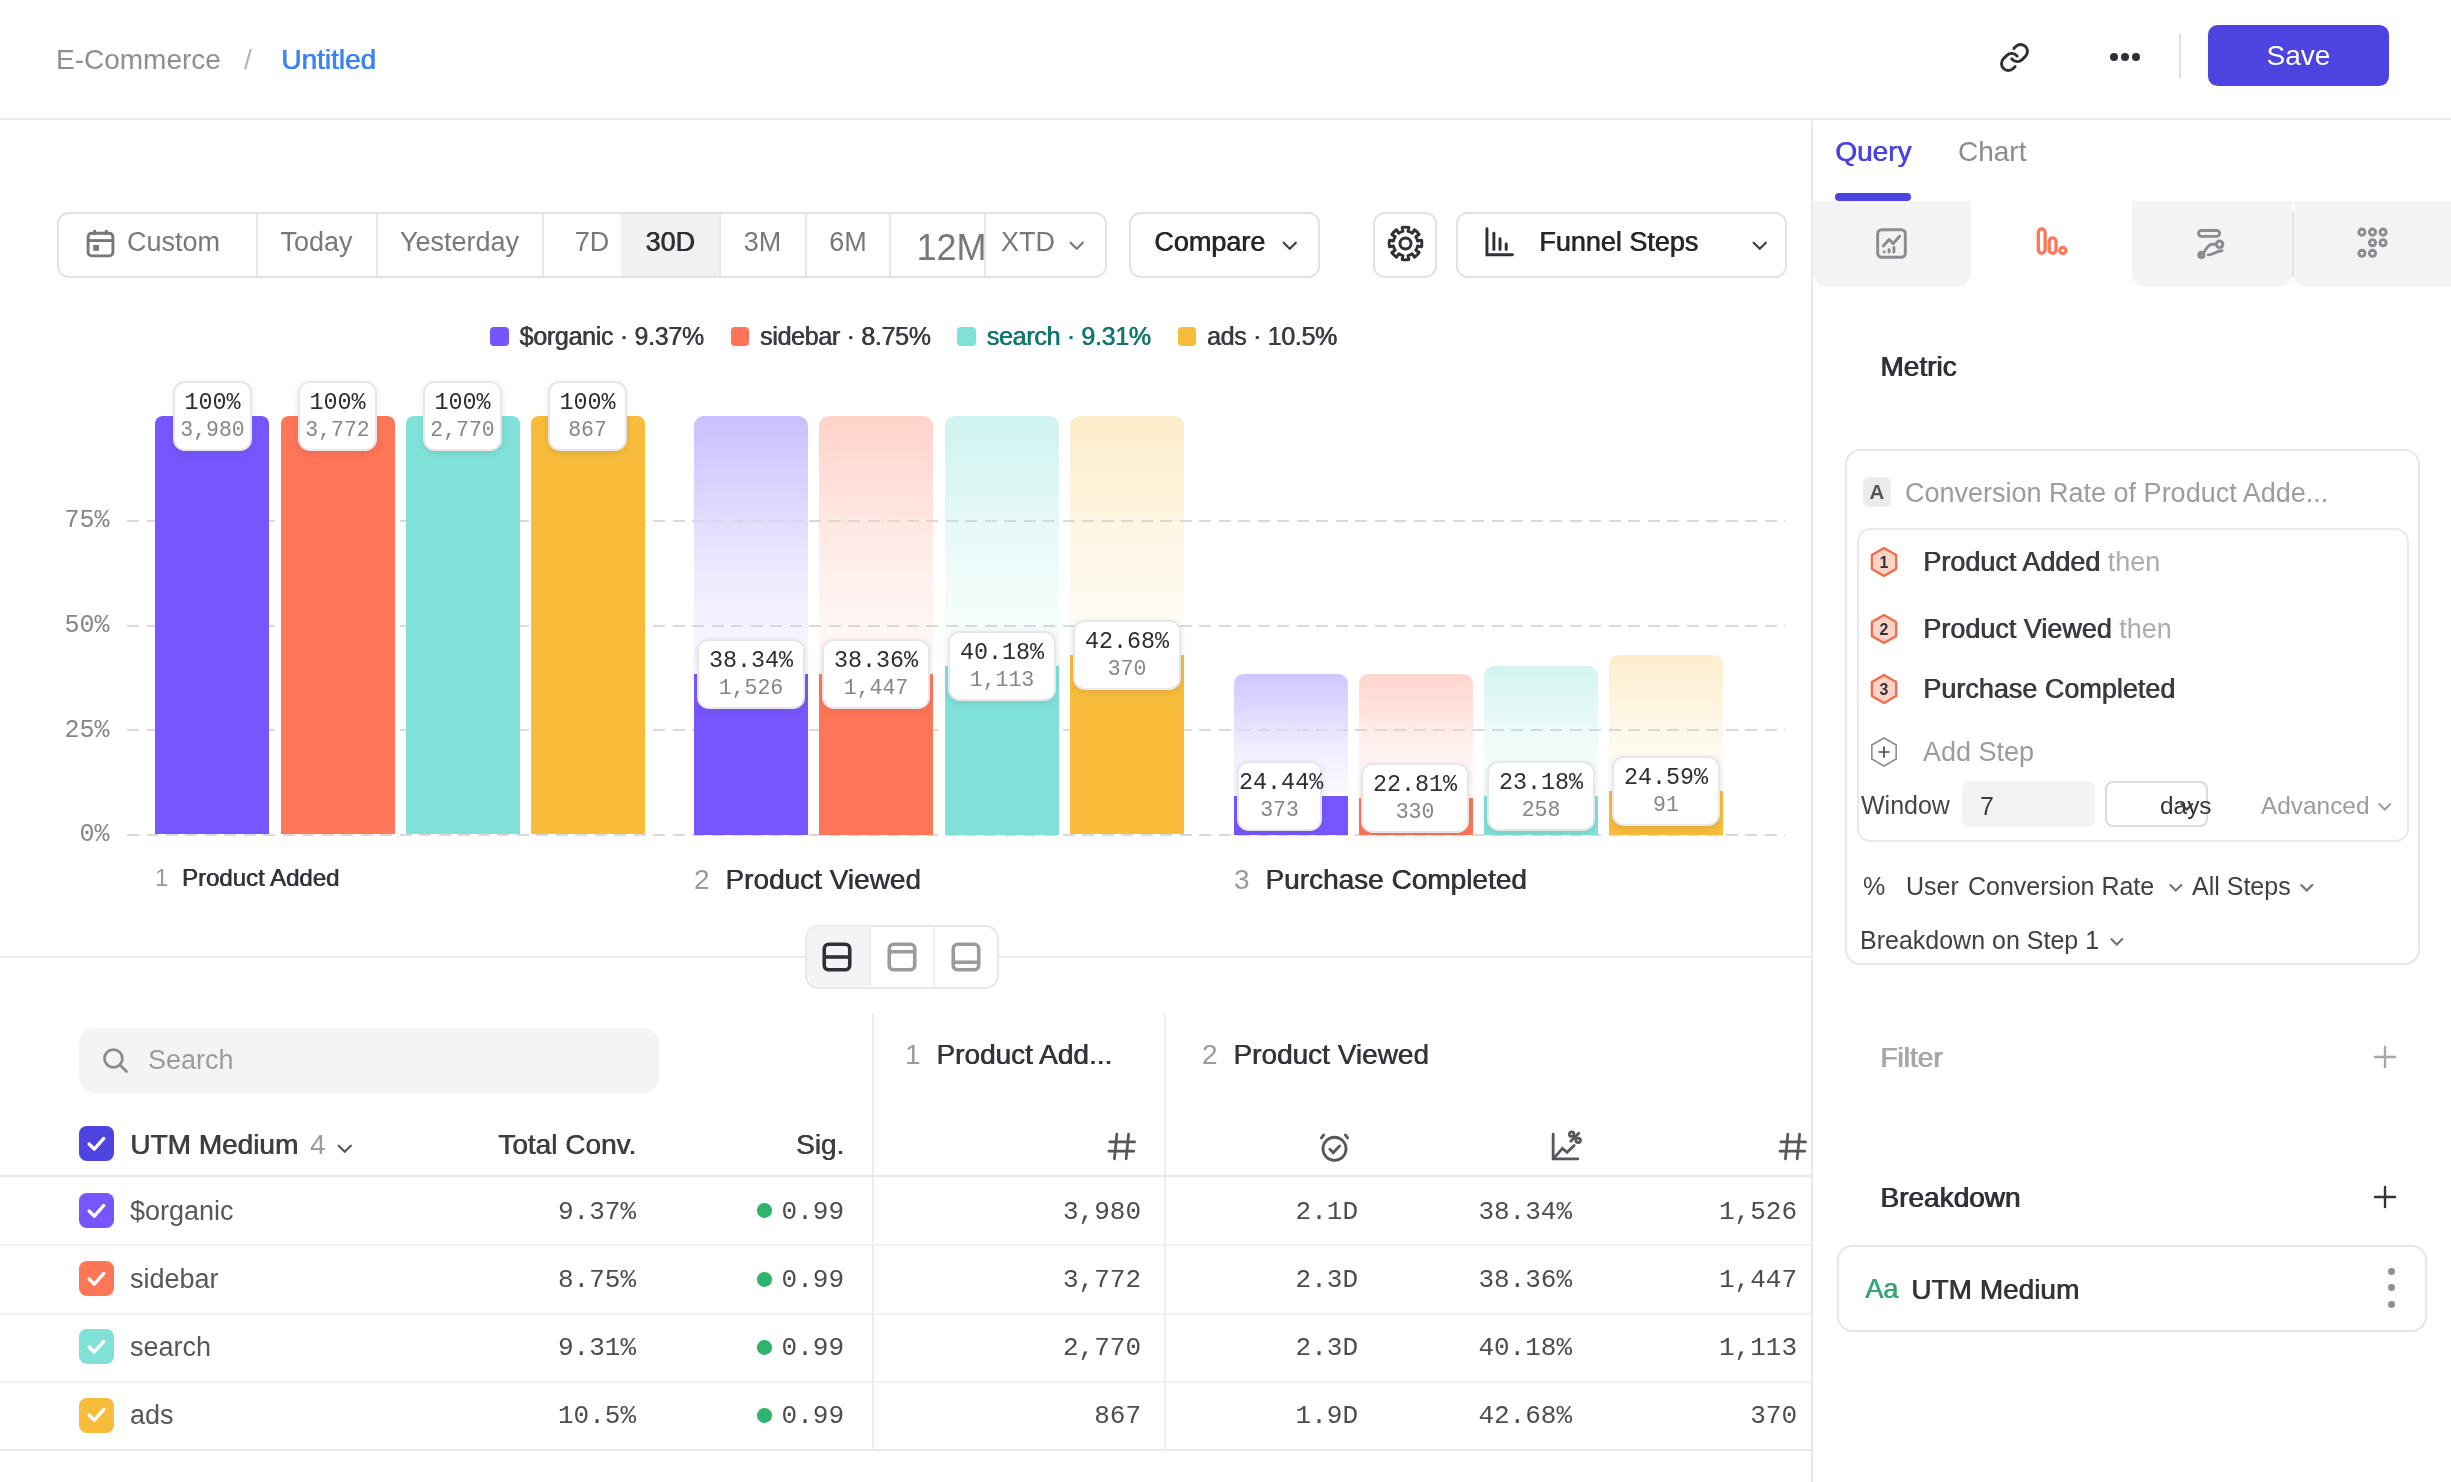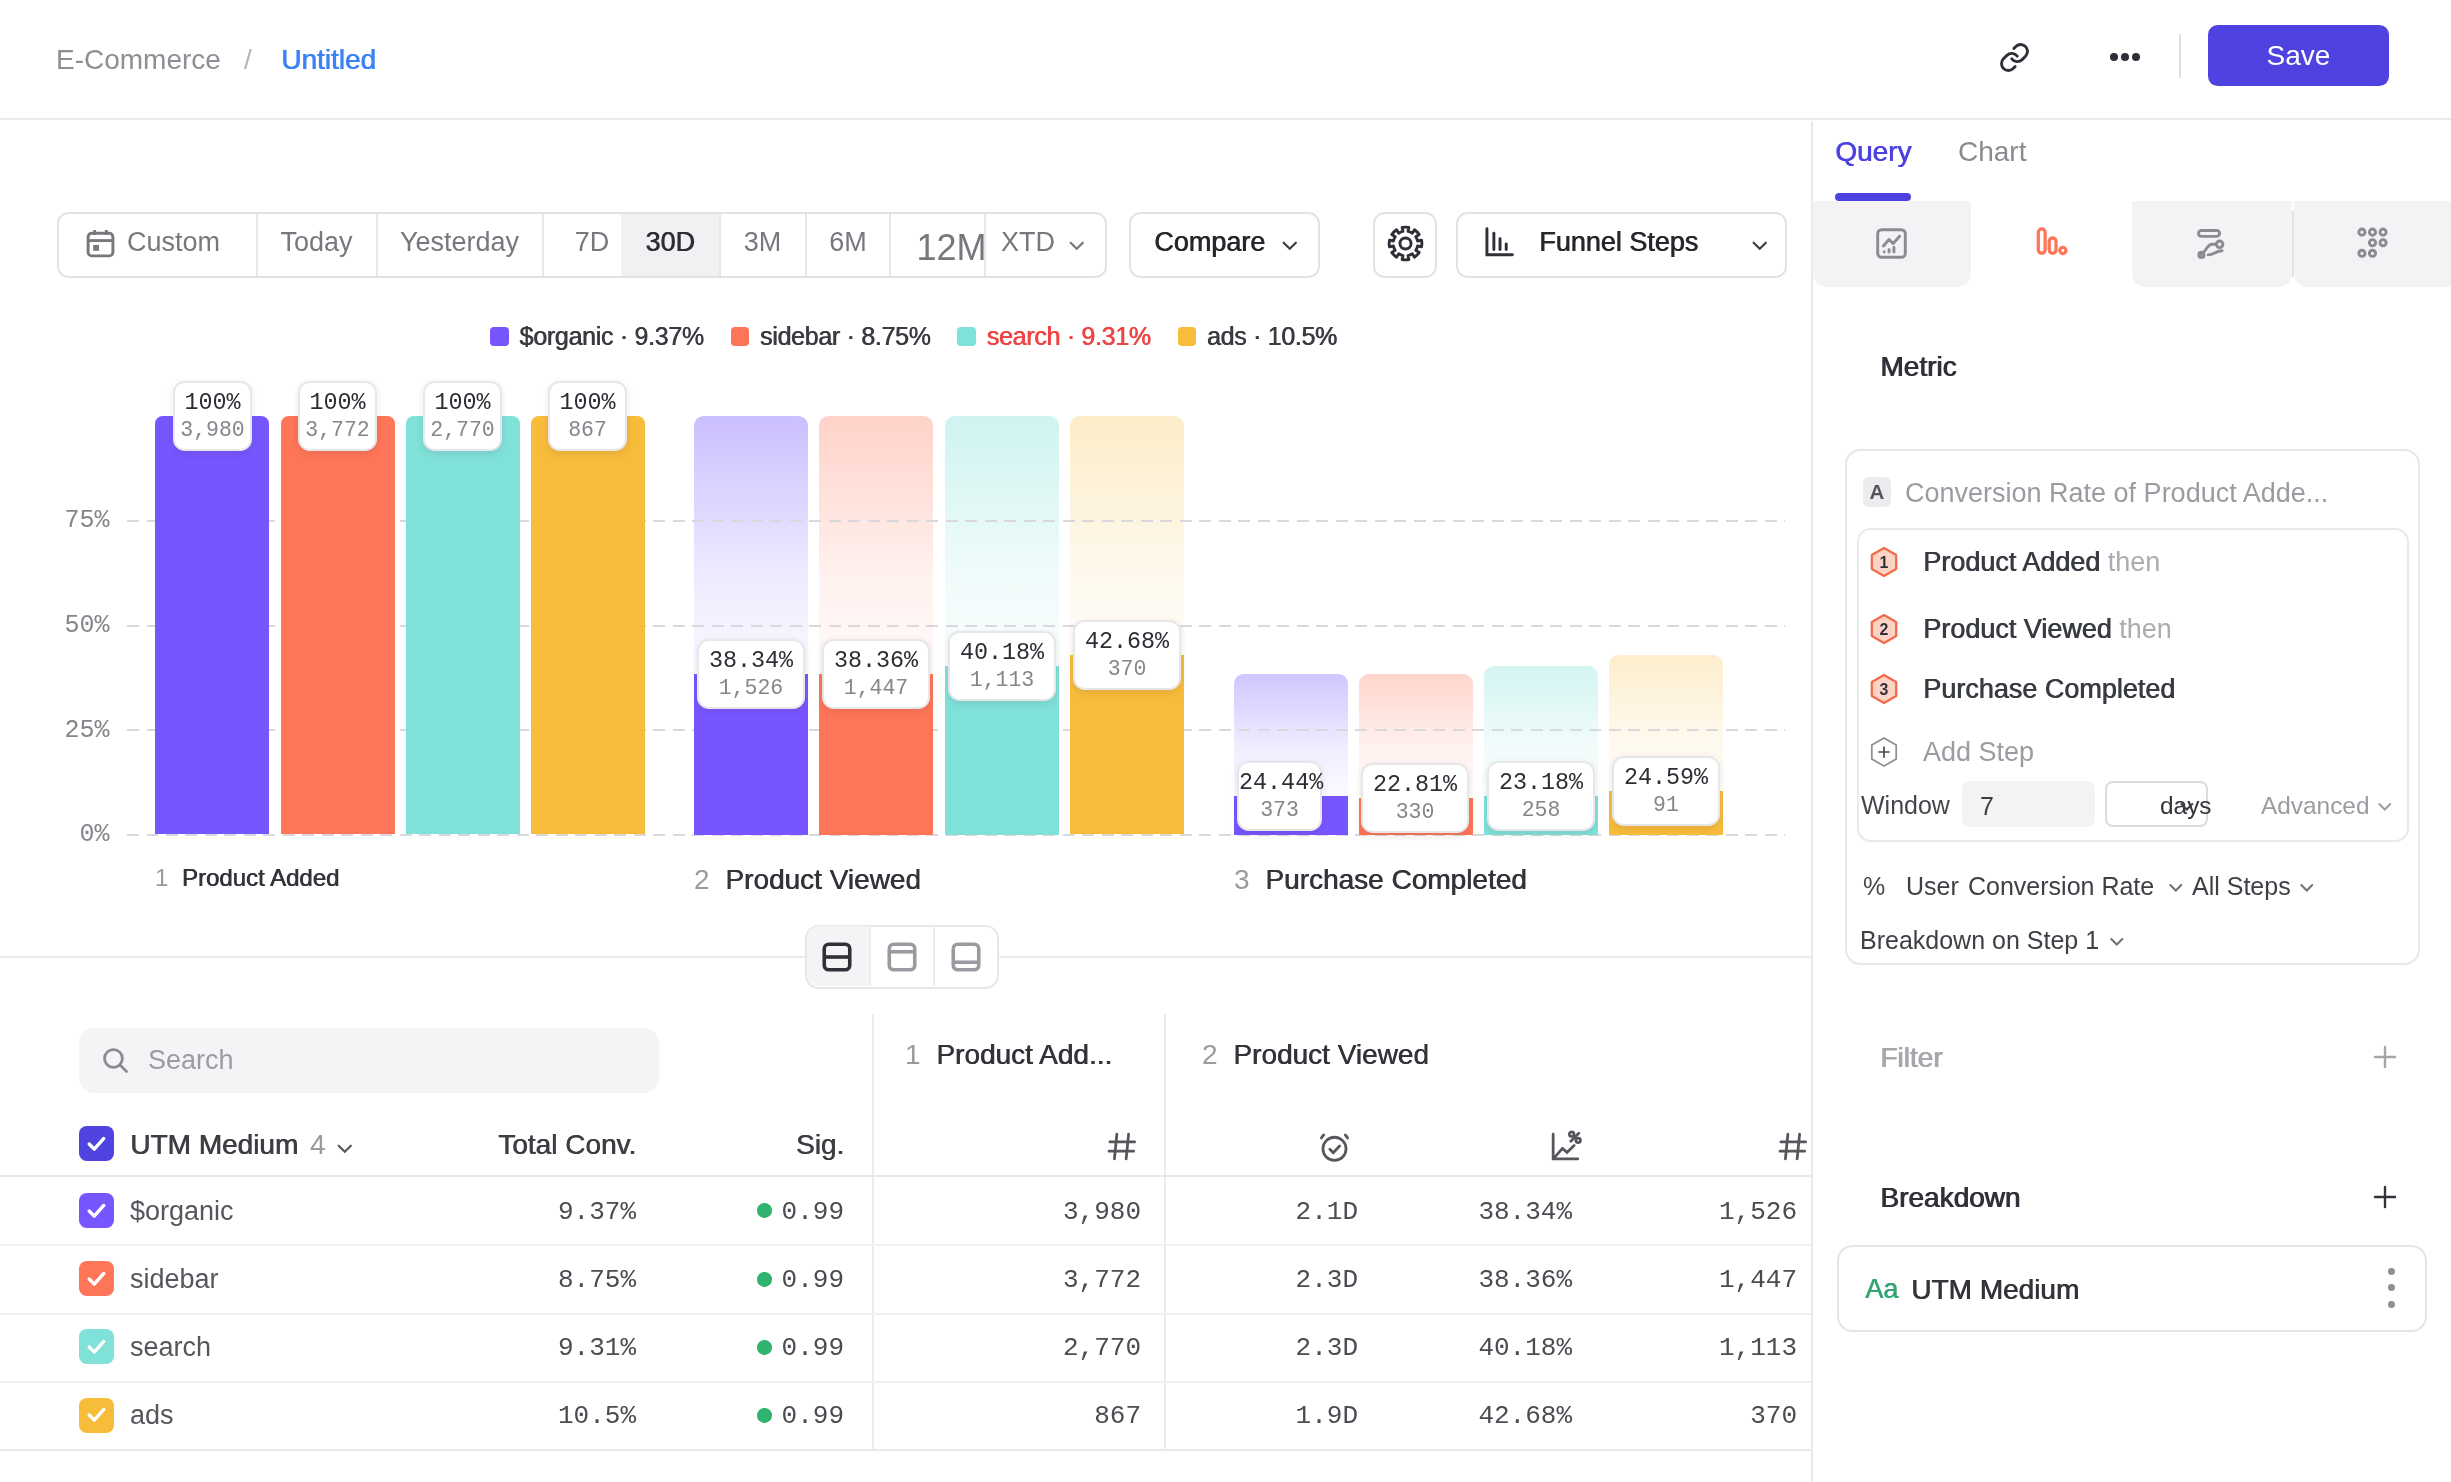--- a/index.html
+++ b/index.html
@@ -83,21 +83,21 @@
   <path d="M17 16.5 v-3.5"></path>
 </svg>
 <div class="a sb" style="left:1539px;top:227px;font-size:27px;color:#26262c;">Funnel Steps</div>
 <svg class="a" viewBox="0 0 16 16" style="left:1750px;top:236px;width:19.5px;height:19.5px;" fill="none" stroke="#3c3c42" stroke-width="1.8" stroke-linecap="round">
       <path d="M3 5.5 L8 10.5 L13 5.5"></path>
     </svg>
 
 <div class="a" style="left:0;top:322px;width:1811px;display:flex;justify-content:center;gap:27px;align-items:center;margin-left:8px;">
   <span style="display:flex;align-items:center;gap:10.7px;font-size:25px;letter-spacing:-0.3px;color:#3a3a41;text-shadow:0.7px 0 0 currentColor;"><span style="width:18.5px;height:18.5px;border-radius:3.9px;background:#7856FF;display:inline-block;"></span>$organic&nbsp;·&nbsp;9.37%</span>
   <span style="display:flex;align-items:center;gap:10.7px;font-size:25px;letter-spacing:-0.3px;color:#3a3a41;text-shadow:0.7px 0 0 currentColor;"><span style="width:18.5px;height:18.5px;border-radius:3.9px;background:#FF7557;display:inline-block;"></span>sidebar&nbsp;·&nbsp;8.75%</span>
-  <span style="display:flex;align-items:center;gap:10.7px;font-size:25px;letter-spacing:-0.3px;color:#ef4444;text-shadow:0.7px 0 0 currentColor;"><span style="width:18.5px;height:18.5px;border-radius:3.9px;background:#80E1D9;display:inline-block;"></span>search&nbsp;·&nbsp;9.31%</span>
+  <span style="display:flex;align-items:center;gap:10.7px;font-size:25px;letter-spacing:-0.3px;color:#0f766e;text-shadow:0.7px 0 0 currentColor;"><span style="width:18.5px;height:18.5px;border-radius:3.9px;background:#80E1D9;display:inline-block;"></span>search&nbsp;·&nbsp;9.31%</span>
   <span style="display:flex;align-items:center;gap:10.7px;font-size:25px;letter-spacing:-0.3px;color:#3a3a41;text-shadow:0.7px 0 0 currentColor;"><span style="width:18.5px;height:18.5px;border-radius:3.9px;background:#F8BC3B;display:inline-block;"></span>ads&nbsp;·&nbsp;10.5%</span>
 </div>
 
 <div class="a" style="left:694px;top:416px;width:114px;height:257px;border-radius:9.8px 9.8px 0 0;background:linear-gradient(to bottom,rgba(120,86,255,.38),rgba(120,86,255,.12) 62%,rgba(120,86,255,.03));z-index:1;"></div>
 <div class="a" style="left:819px;top:416px;width:114px;height:257px;border-radius:9.8px 9.8px 0 0;background:linear-gradient(to bottom,rgba(255,117,87,.32),rgba(255,117,87,.10) 62%,rgba(255,117,87,.03));z-index:1;"></div>
 <div class="a" style="left:945px;top:416px;width:114px;height:250px;border-radius:9.8px 9.8px 0 0;background:linear-gradient(to bottom,rgba(128,225,217,.38),rgba(128,225,217,.13) 62%,rgba(128,225,217,.04));z-index:1;"></div>
 <div class="a" style="left:1070px;top:416px;width:114px;height:239px;border-radius:9.8px 9.8px 0 0;background:linear-gradient(to bottom,rgba(248,188,59,.28),rgba(248,188,59,.10) 62%,rgba(248,188,59,.03));z-index:1;"></div>
 <div class="a" style="left:1234px;top:674px;width:114px;height:122px;border-radius:9.8px 9.8px 0 0;background:linear-gradient(to bottom,rgba(120,86,255,.34),rgba(120,86,255,.10) 62%,rgba(120,86,255,.03));z-index:1;"></div>
 <div class="a" style="left:1359px;top:674px;width:114px;height:124px;border-radius:9.8px 9.8px 0 0;background:linear-gradient(to bottom,rgba(255,117,87,.30),rgba(255,117,87,.09) 62%,rgba(255,117,87,.03));z-index:1;"></div>
 <div class="a" style="left:1484px;top:666px;width:114px;height:130px;border-radius:9.8px 9.8px 0 0;background:linear-gradient(to bottom,rgba(128,225,217,.35),rgba(128,225,217,.11) 62%,rgba(128,225,217,.04));z-index:1;"></div>

